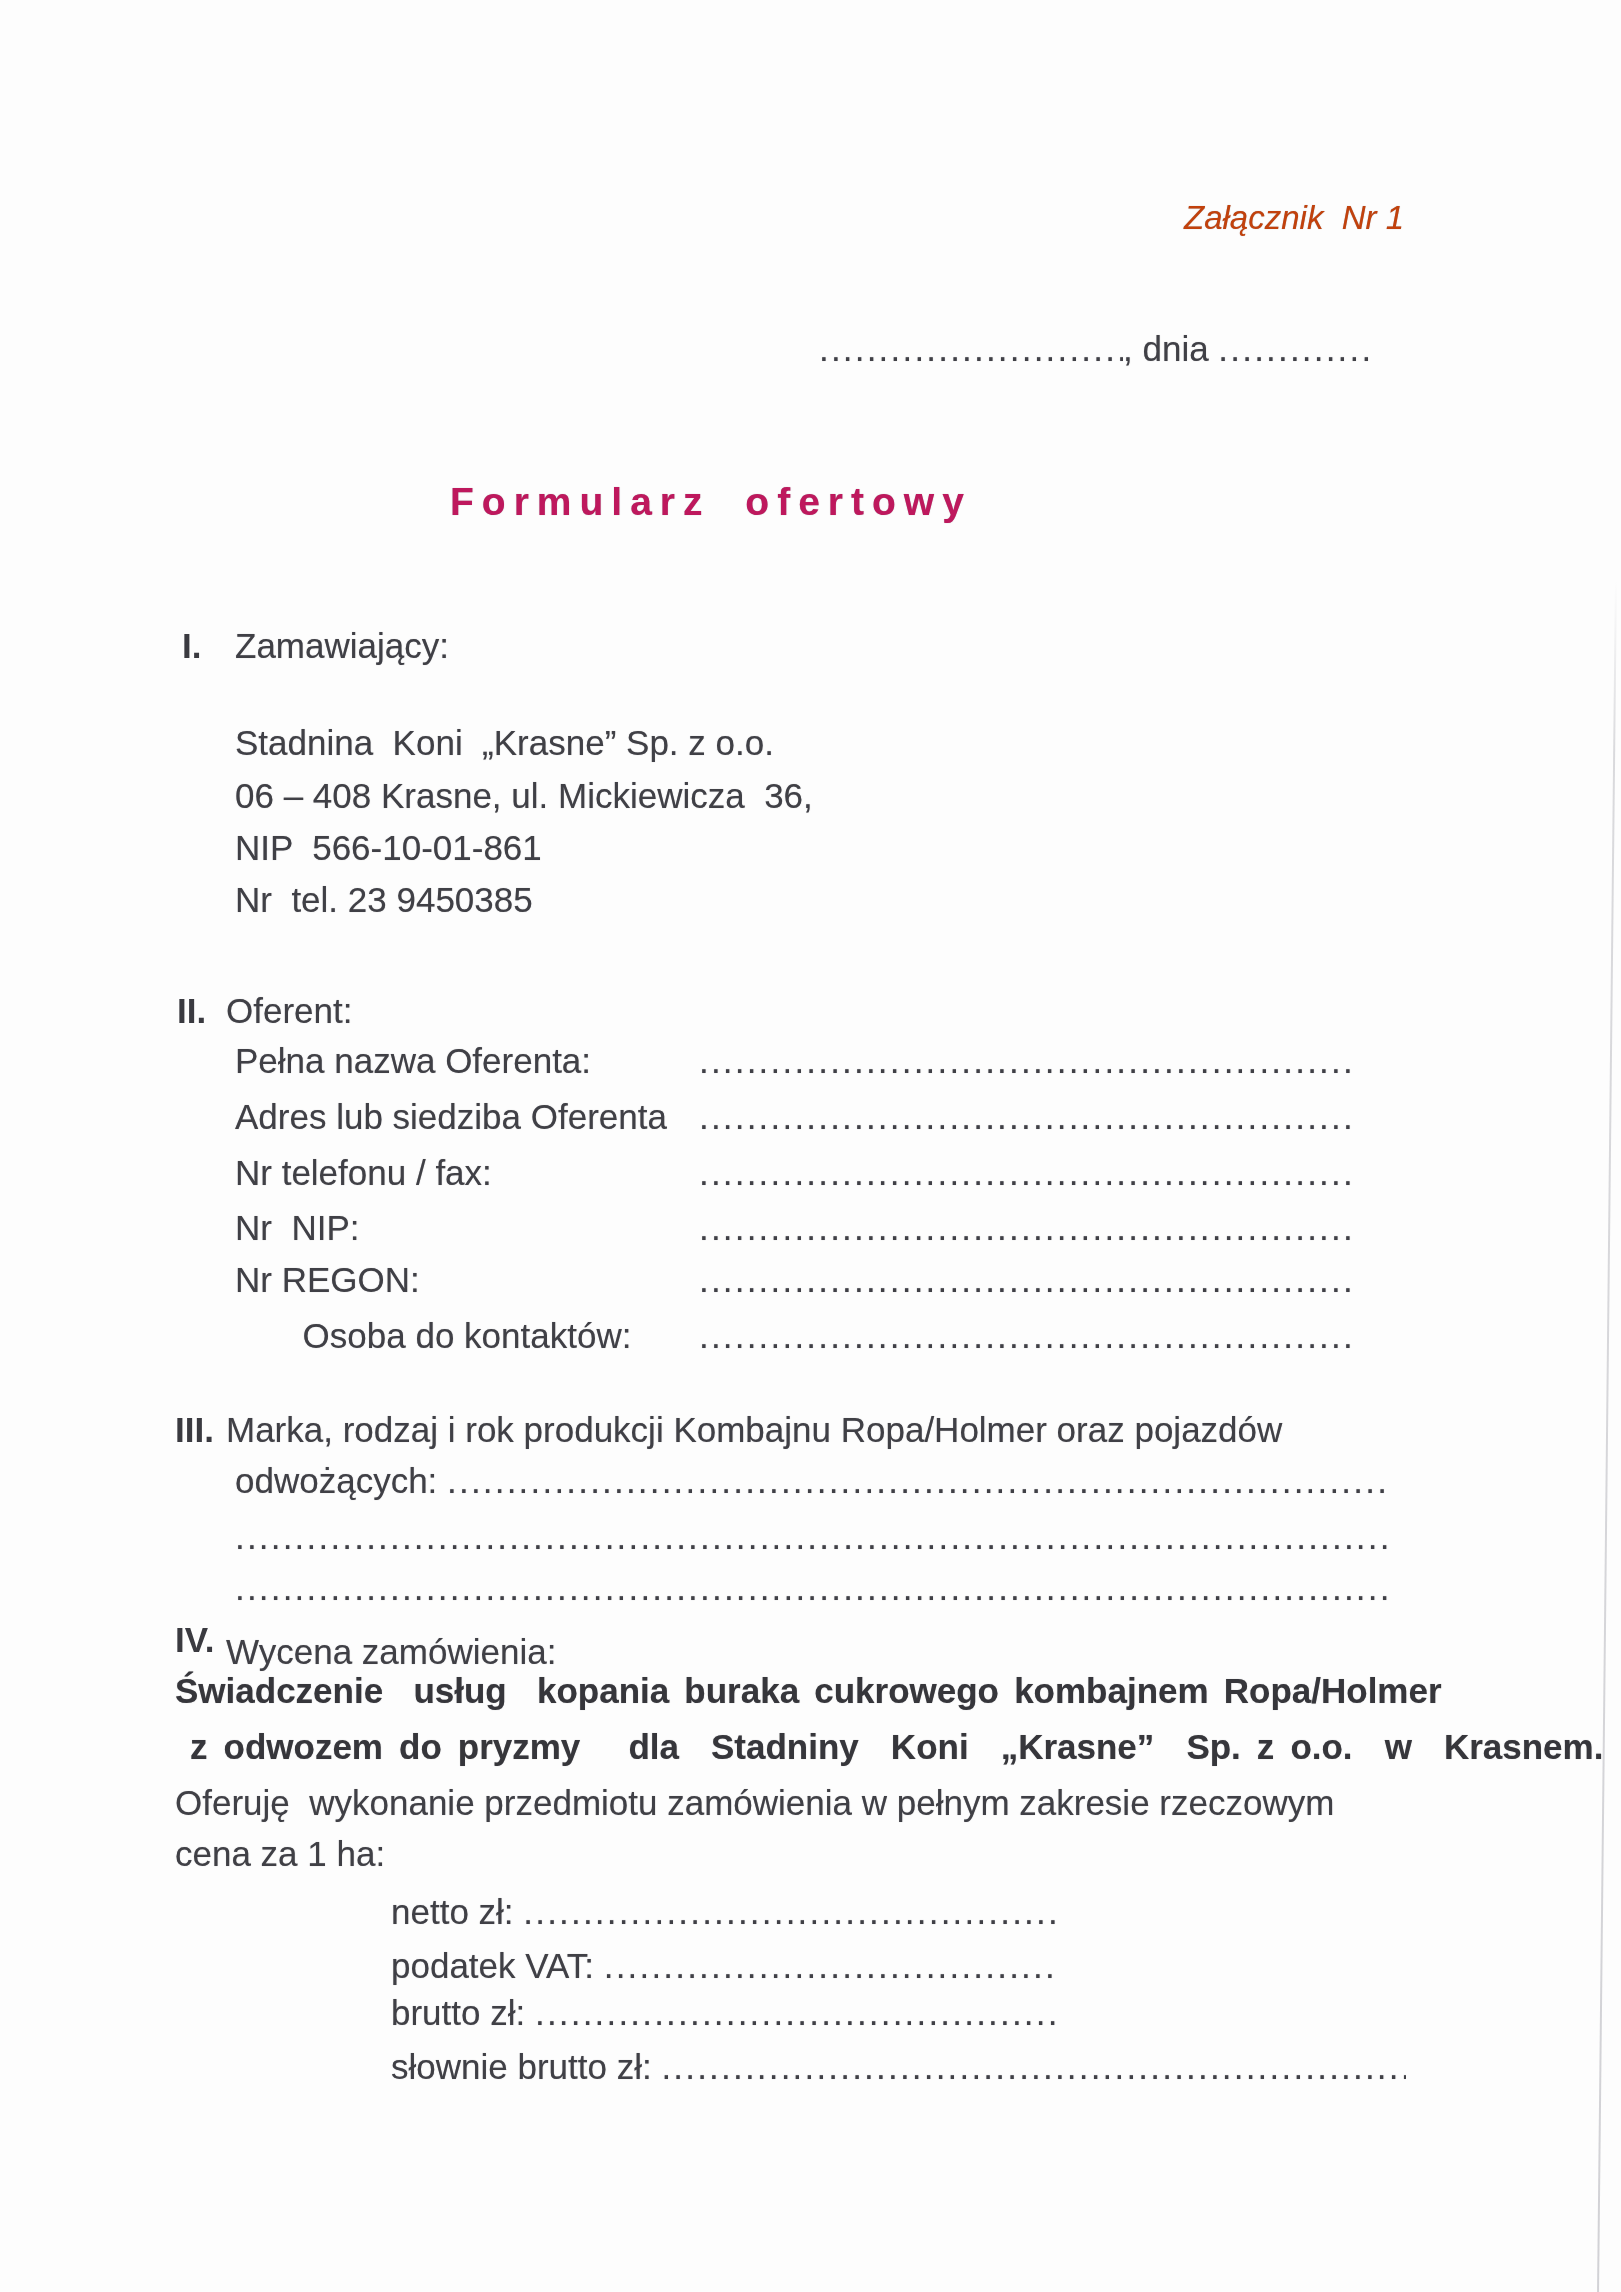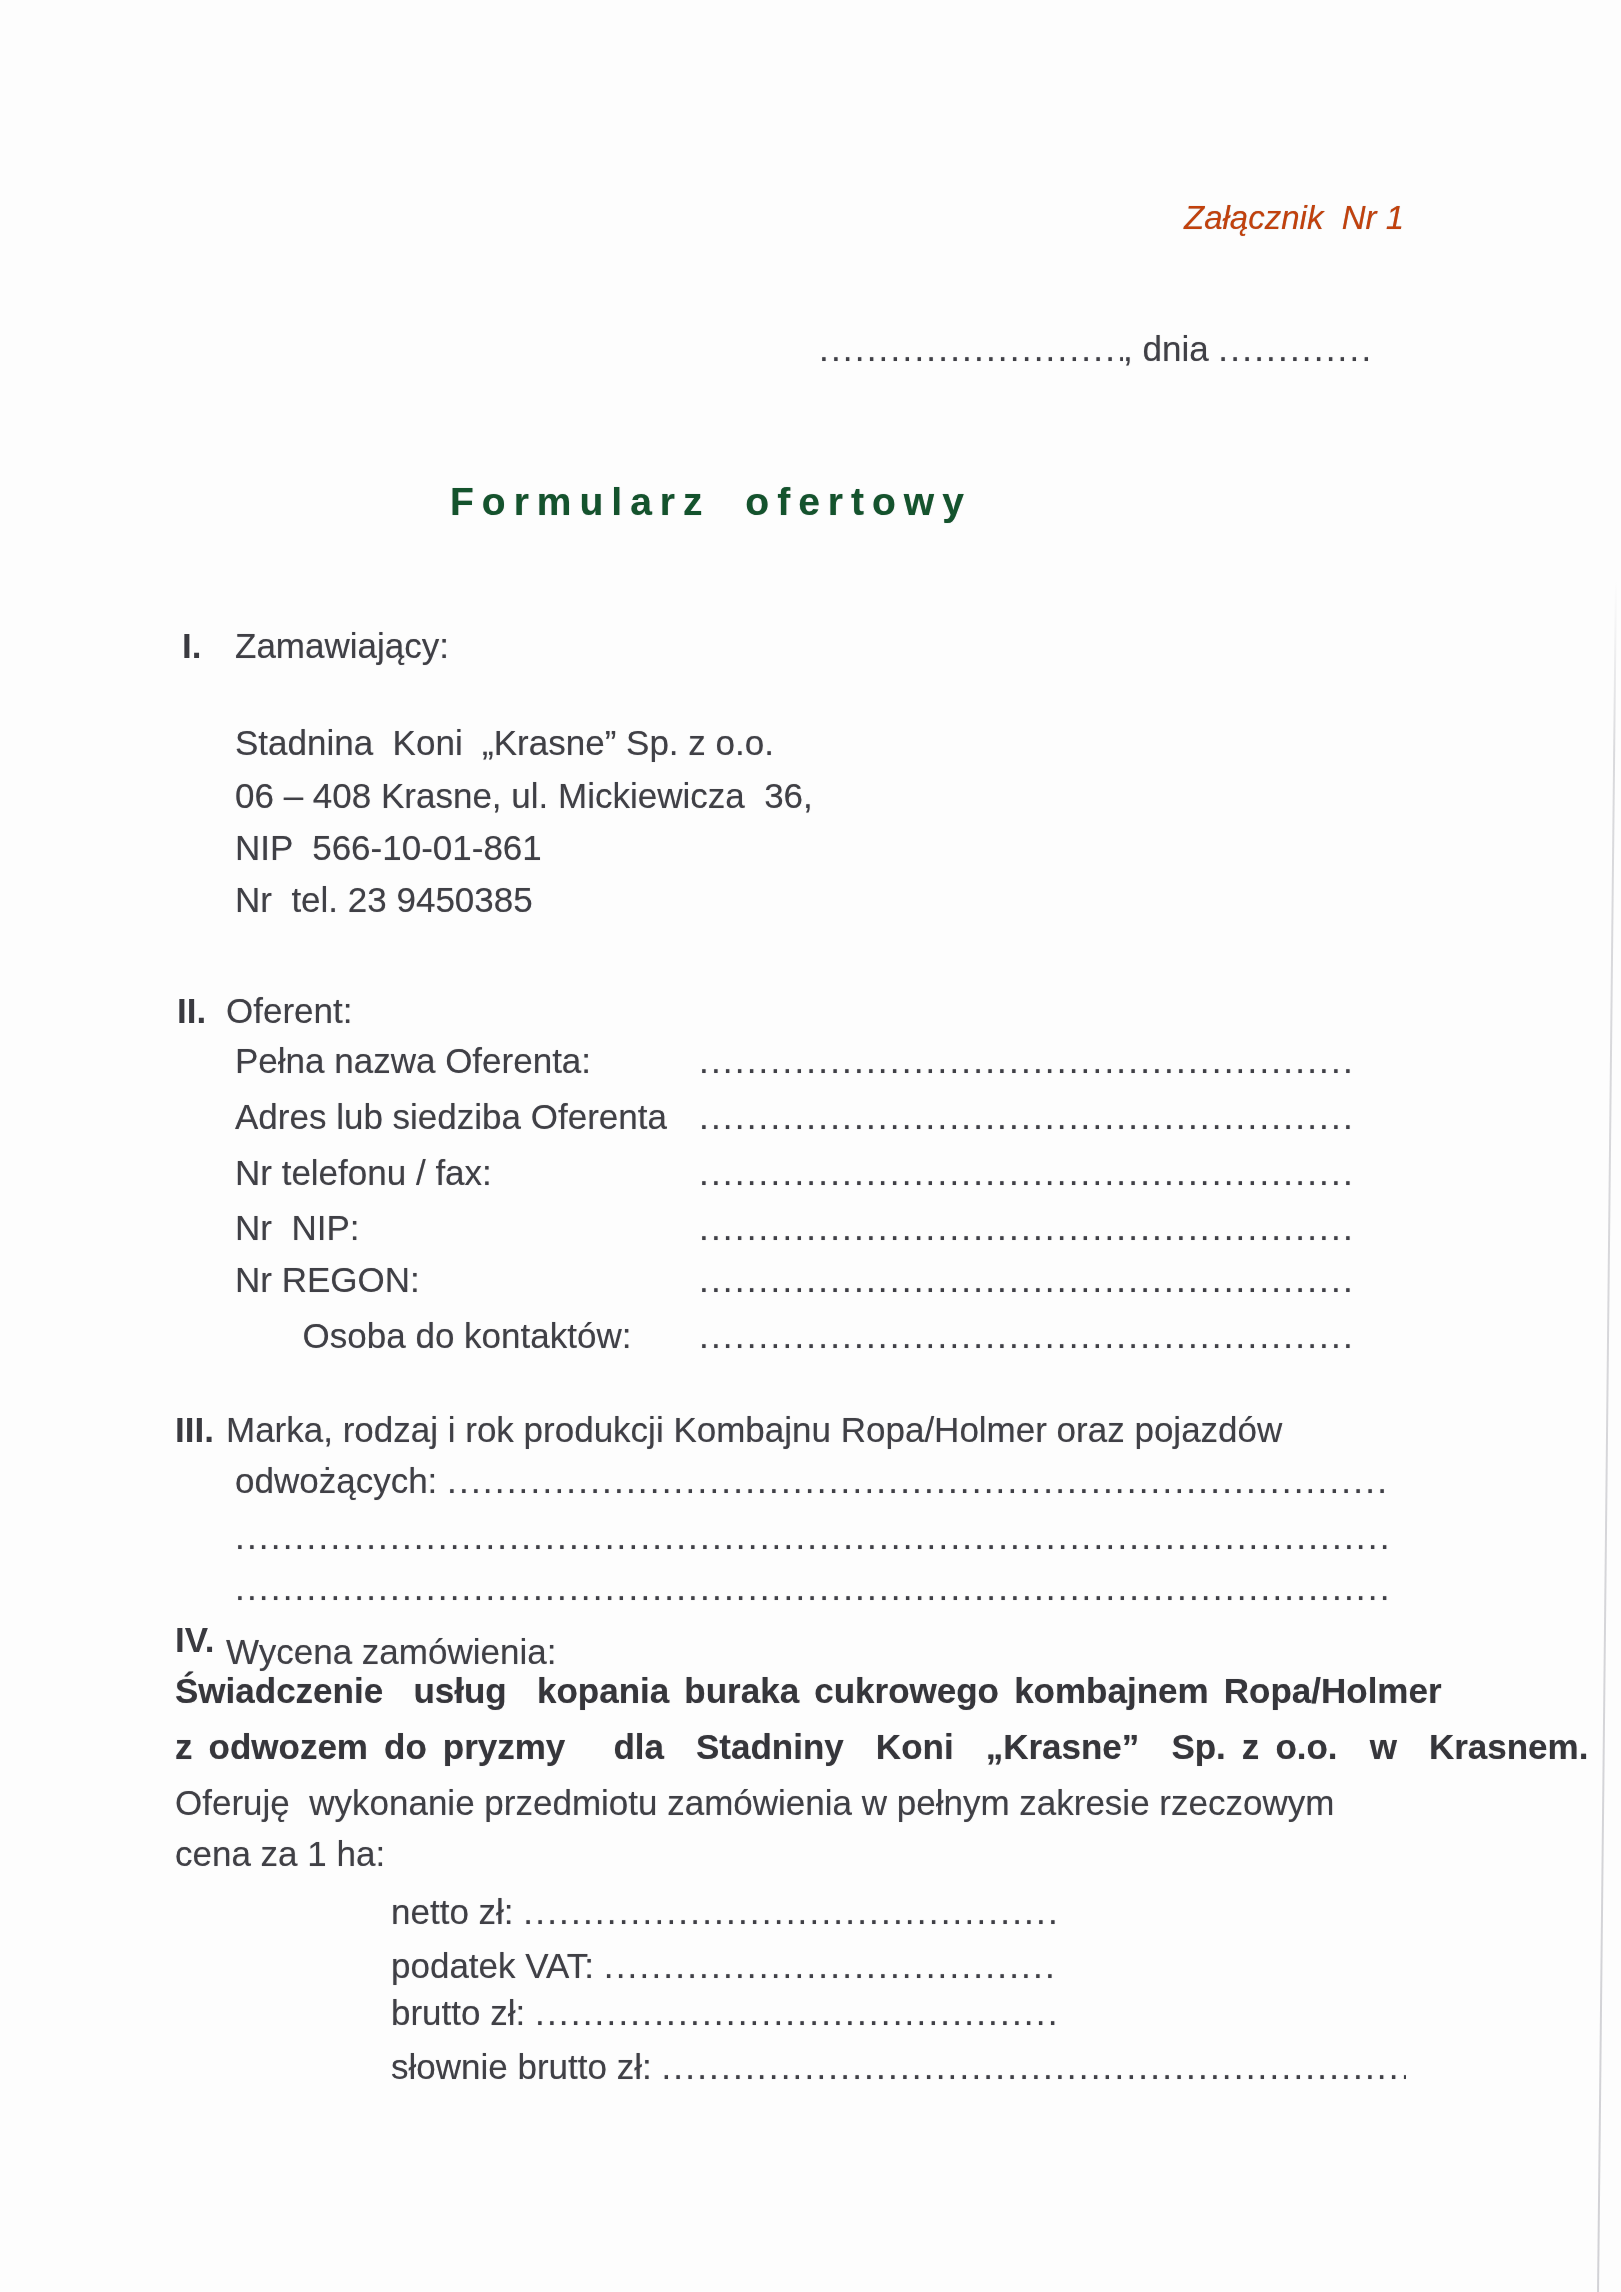--- a/index.html
+++ b/index.html
@@ -63,21 +63,21 @@
   }
   #page-title {
     position: absolute;
     left: 450px;
     top: 479px;
     font-size: 39px;
     font-weight: bold;
     letter-spacing: 8px;
     word-spacing: 16px;
     line-height: 1.2;
-    color: #14532d;
+    color: #be185d;
   }
   .bold-line {
     font-weight: bold;
     color: #36363b;
   }
   #scan-edge-line {
     position: absolute;
     left: 1606px;
     top: 580px;
     width: 1.8px;
@@ -151,21 +151,21 @@
     <span class="dots">..................................................................................................................................</span>
   </div>
   <div class="row" style="left:235px; top:1565px; width:1154px;">
     <span class="dots">..................................................................................................................................</span>
   </div>
 
   <div class="row num" style="left:175px; top:1617px;">IV.</div>
   <div class="row t" style="left:226px; top:1629px;">Wycena zamówienia:</div>
 
   <div class="row t bold-line" style="left:175px; top:1668px; word-spacing:5.4px;">Świadczenie  usług  kopania buraka cukrowego kombajnem Ropa/Holmer</div>
-  <div class="row t bold-line" style="left:175px; top:1724px; word-spacing:6.3px;">z odwozem do pryzmy   dla  Stadniny  Koni  „Krasne”  Sp. z o.o.  w  Krasnem.</div>
+  <div class="row t bold-line" style="left:190px; top:1724px; word-spacing:6.3px;">z odwozem do pryzmy   dla  Stadniny  Koni  „Krasne”  Sp. z o.o.  w  Krasnem.</div>
   <div class="row t" style="left:175px; top:1780px;">Oferuję  wykonanie przedmiotu zamówienia w pełnym zakresie rzeczowym</div>
   <div class="row t" style="left:175px; top:1831px;">cena za 1 ha:</div>
 
   <div class="row" style="left:391px; top:1889px; width:665px;">
     <span class="t">netto zł: </span>
     <span class="dots">..................................................................................................................................</span>
   </div>
   <div class="row" style="left:391px; top:1943px; width:665px;justify-content:center;">
     <span class="t">podatek VAT: </span>
     <span class="dots">..................................................................................................................................</span>

